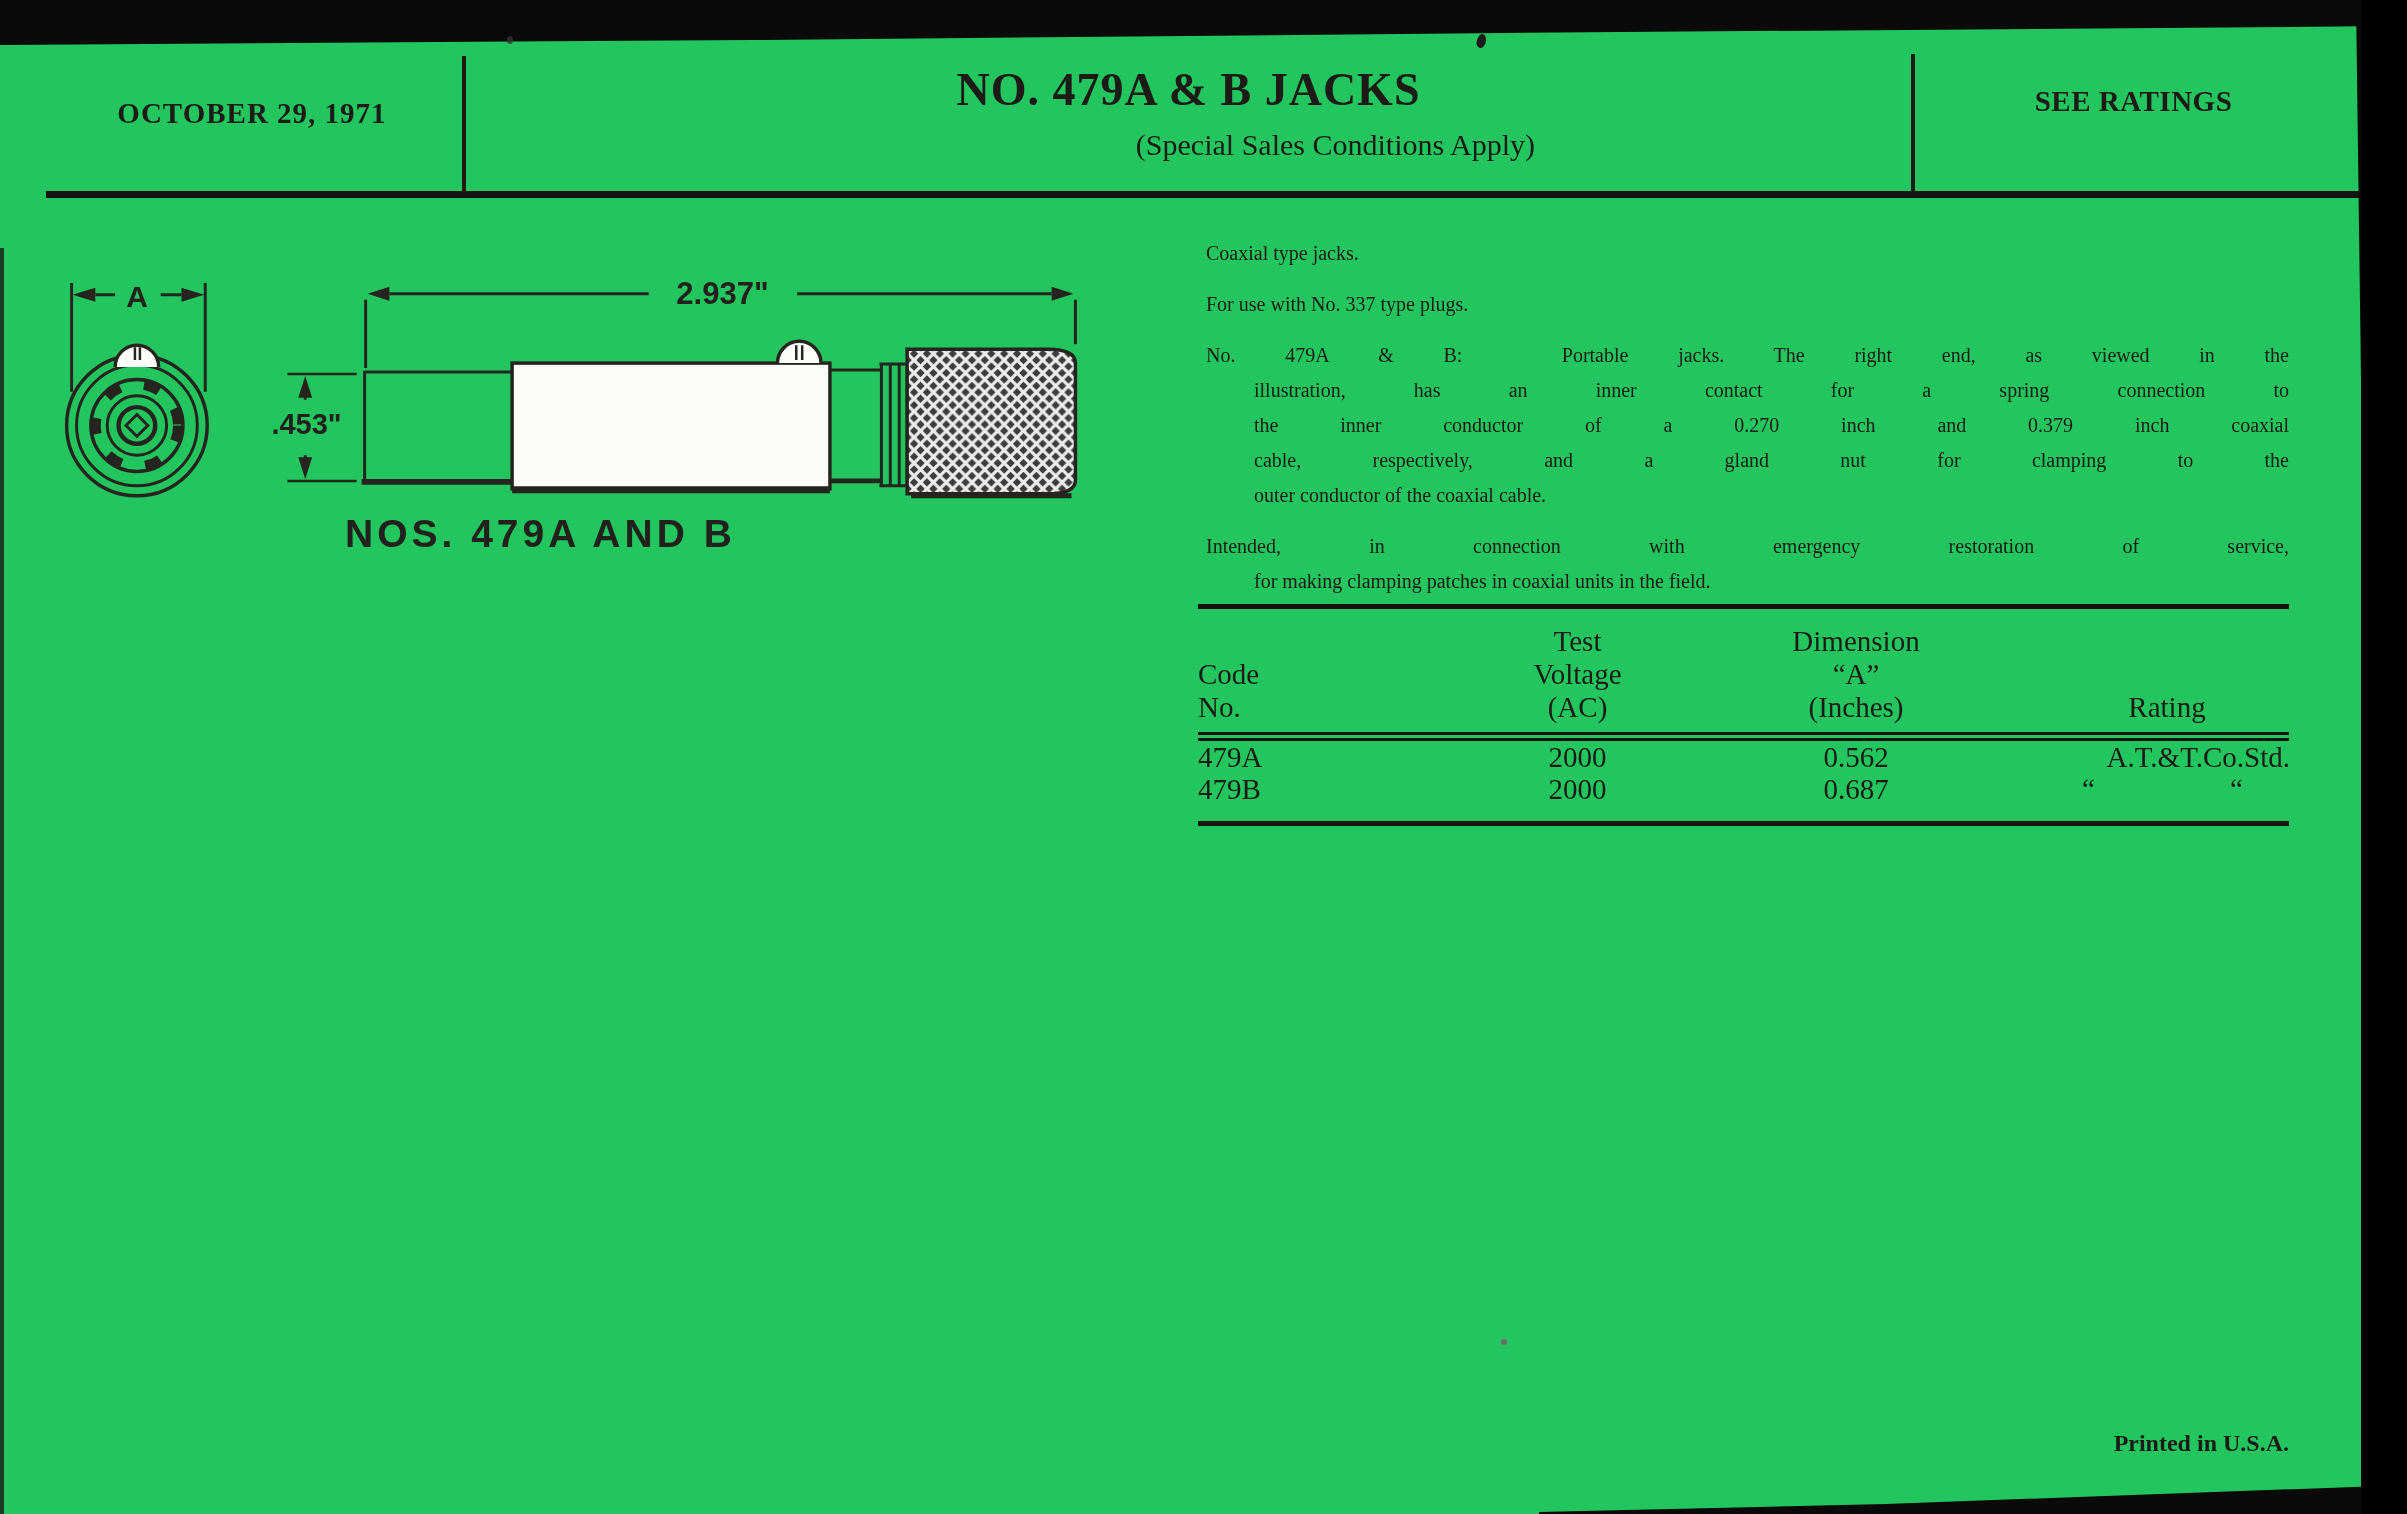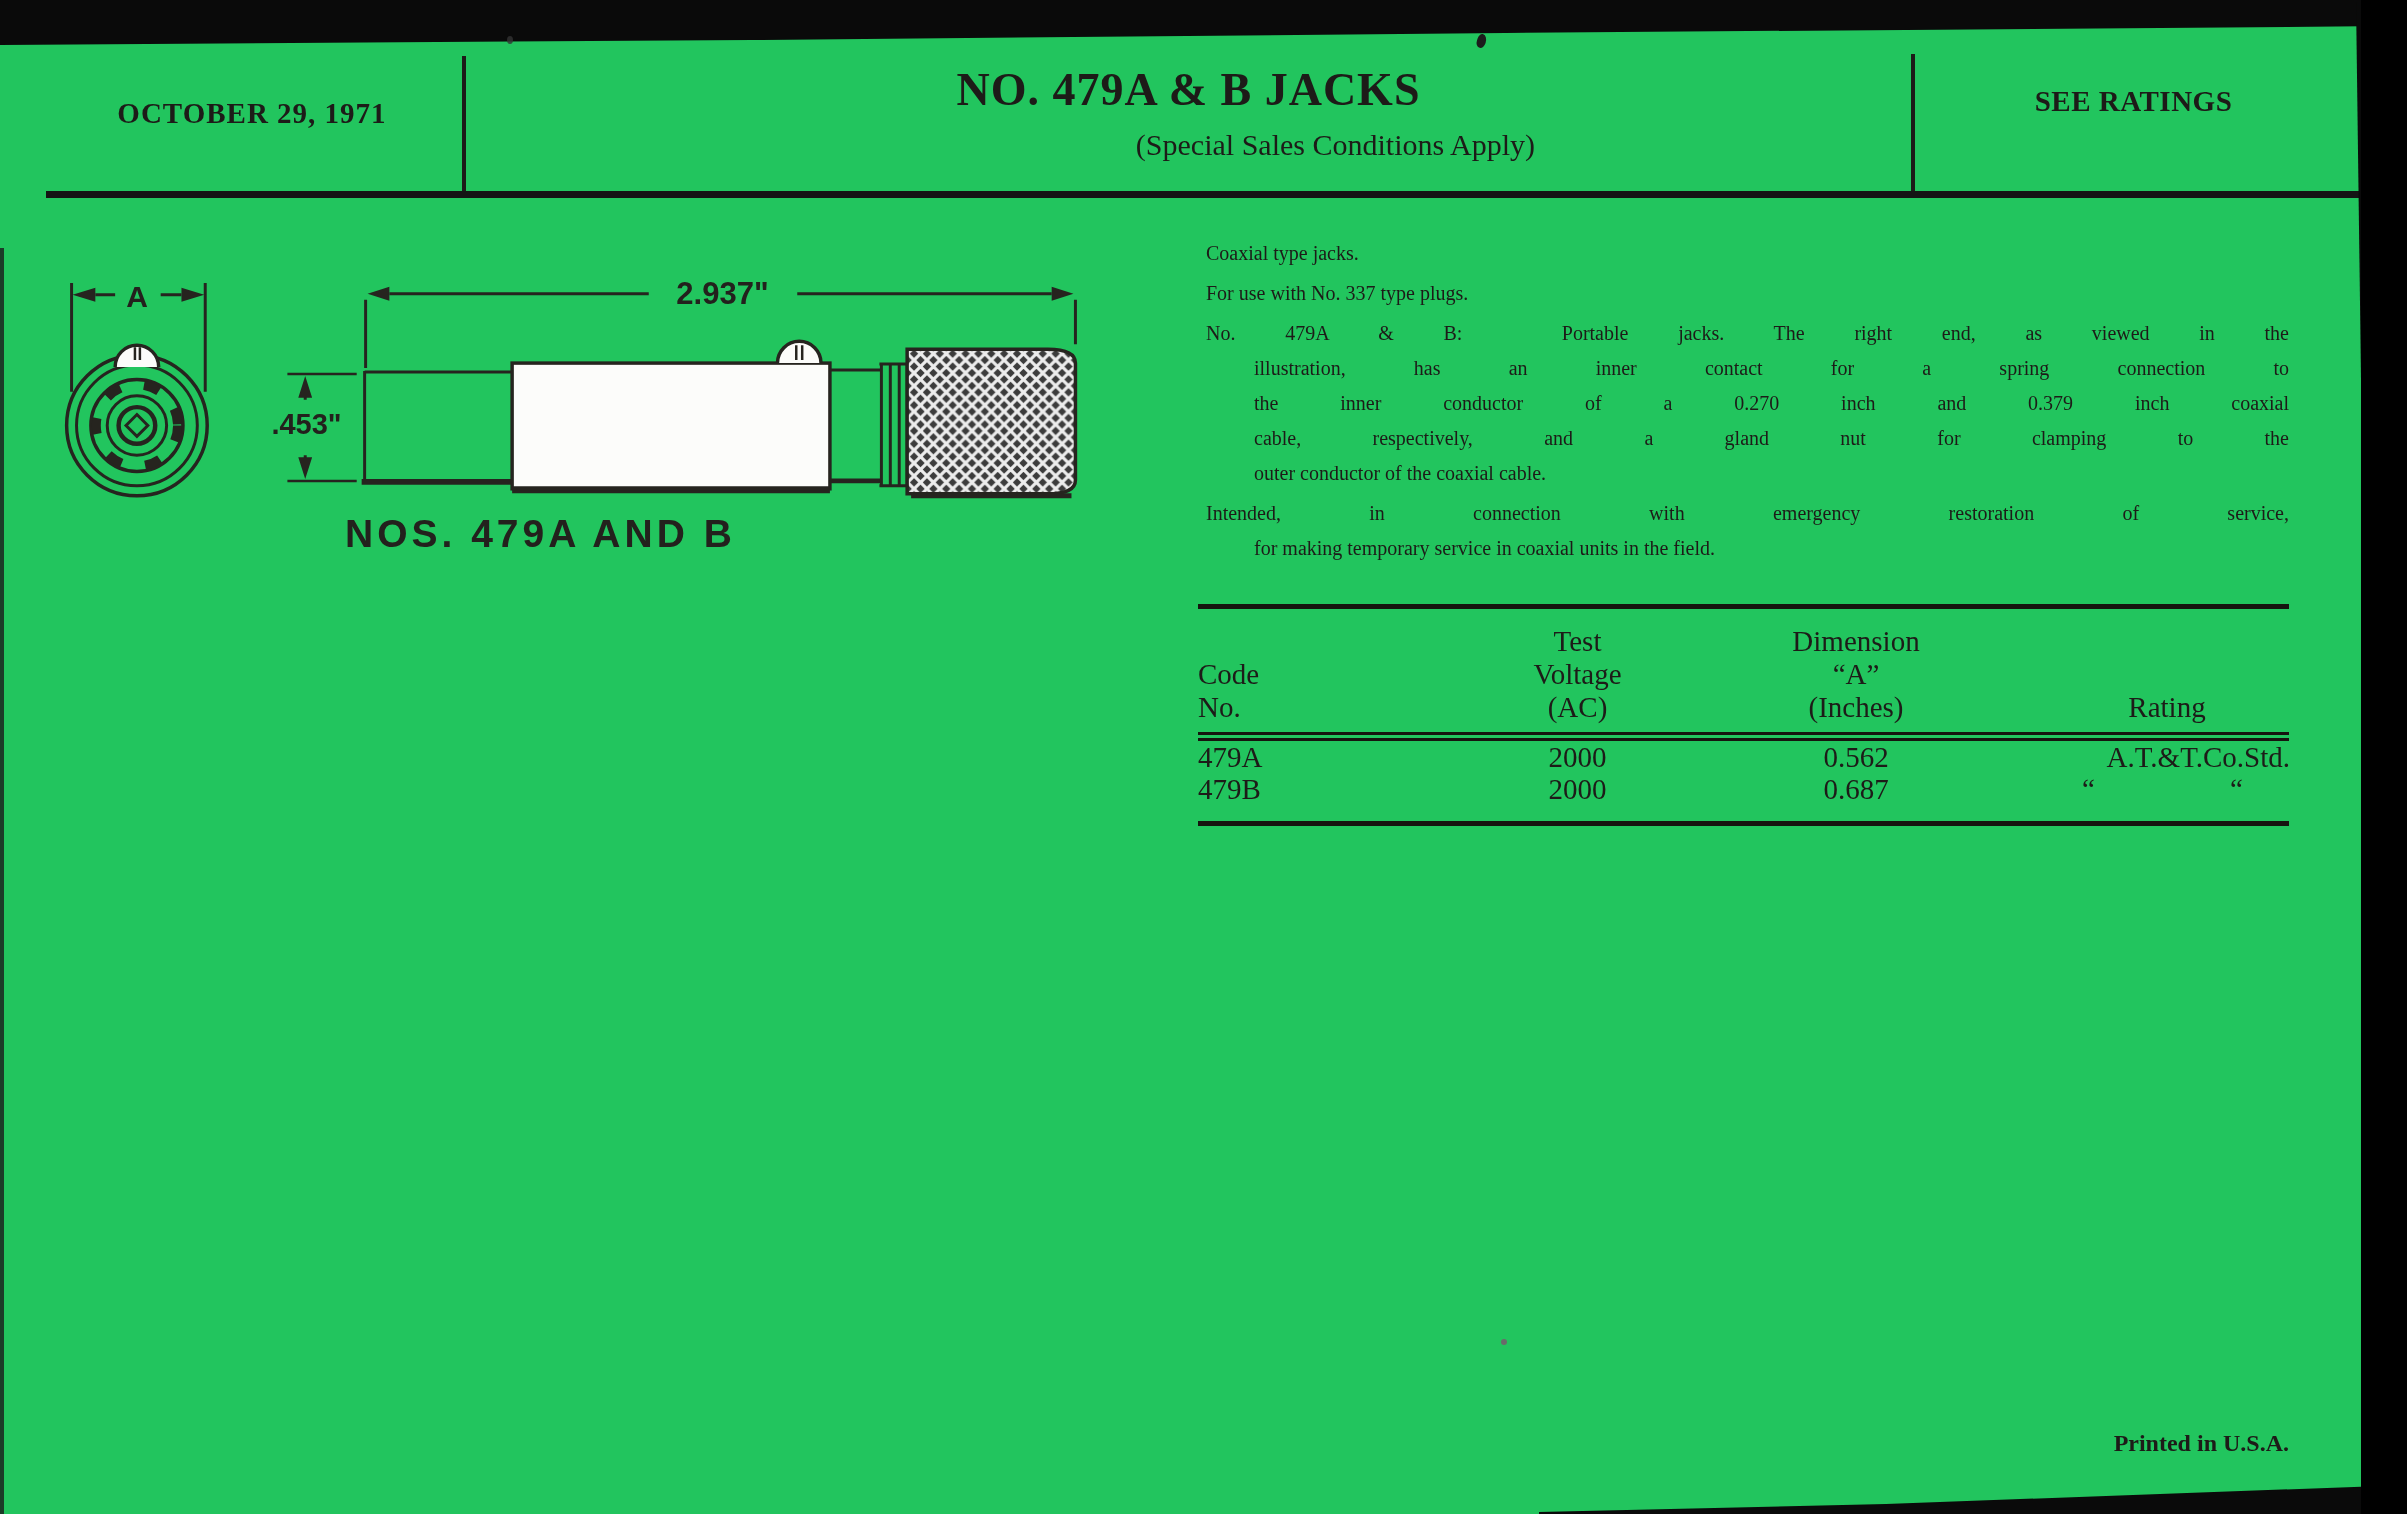--- a/index.html
+++ b/index.html
@@ -41,21 +41,21 @@
   .dim-a    { left:113px; top:280px; width:48px;  text-align:center; font-size:30px; }
   .dim-len  { left:648px; top:276px; width:149px; text-align:center; font-size:31px; }
   .dim-ht   { left:255px; top:408px; width:103px; text-align:center; font-size:29px; }
   .dwg-caption { left:345px; top:512px; font-size:39px; letter-spacing:4px; }
 
   
   .desc { left:1206px; top:236px; width:1083px; }
   .dline { font-size:20px; line-height:35px; white-space:normal; }
   .j { text-align:justify; text-align-last:justify; }
   .ind { padding-left:48px; }
-  .gap { margin-top:5px; }
+  .gap { margin-top:16px; }
 
   
   .rtable { left:1198px; top:604px; width:1091px; }
   .t-rule { height:5px; background:#16140f; }
   .t-head { display:grid; grid-template-columns:216px 327px 230px 319px; margin-top:16px; }
   .t-head .cell { display:flex; flex-direction:column; justify-content:flex-end;
     font-size:29px; line-height:33px; }
   .c-left { text-align:left; }
   .c-center { text-align:center; }
   .c-rating { text-align:center; padding-left:73px; }
@@ -150,21 +150,21 @@
 
   <div class="abs desc">
     <div class="dline">Coaxial type jacks.</div>
     <div class="dline gap">For use with No. 337 type plugs.</div>
     <div class="dline gap j">No. 479A &amp; B:&nbsp; Portable jacks. The right end, as viewed in the</div>
     <div class="dline ind j">illustration, has an inner contact for a spring connection to</div>
     <div class="dline ind j">the inner conductor of a 0.270 inch and 0.379 inch coaxial</div>
     <div class="dline ind j">cable, respectively, and a gland nut for clamping to the</div>
     <div class="dline ind">outer conductor of the coaxial cable.</div>
     <div class="dline gap j">Intended, in connection with emergency restoration of service,</div>
-    <div class="dline ind">for making temporary service in coaxial units in the field.</div>
+    <div class="dline ind">for making clamping patches in coaxial units in the field.</div>
   </div>
 
   <div class="abs rtable">
     <div class="t-rule"></div>
     <div class="t-head">
       <div class="cell c-left">
         <div>Code</div>
         <div>No.</div>
       </div>
       <div class="cell c-center">

